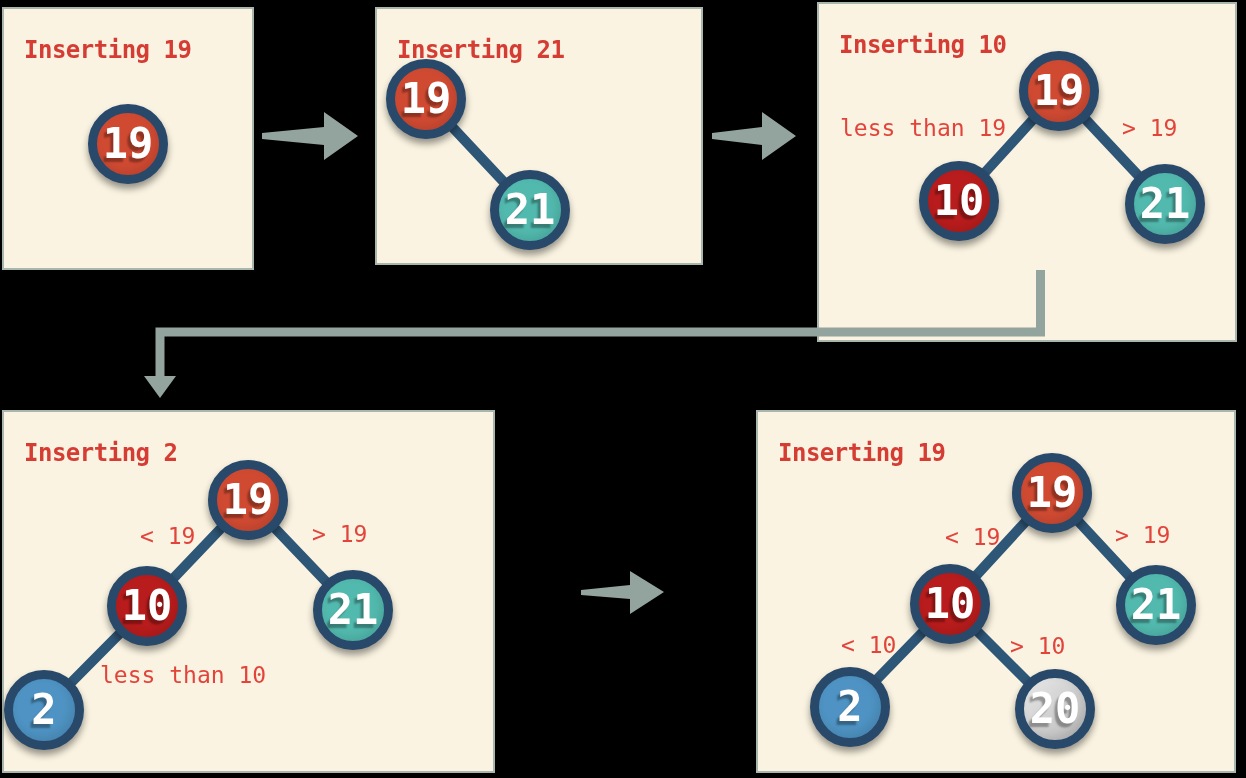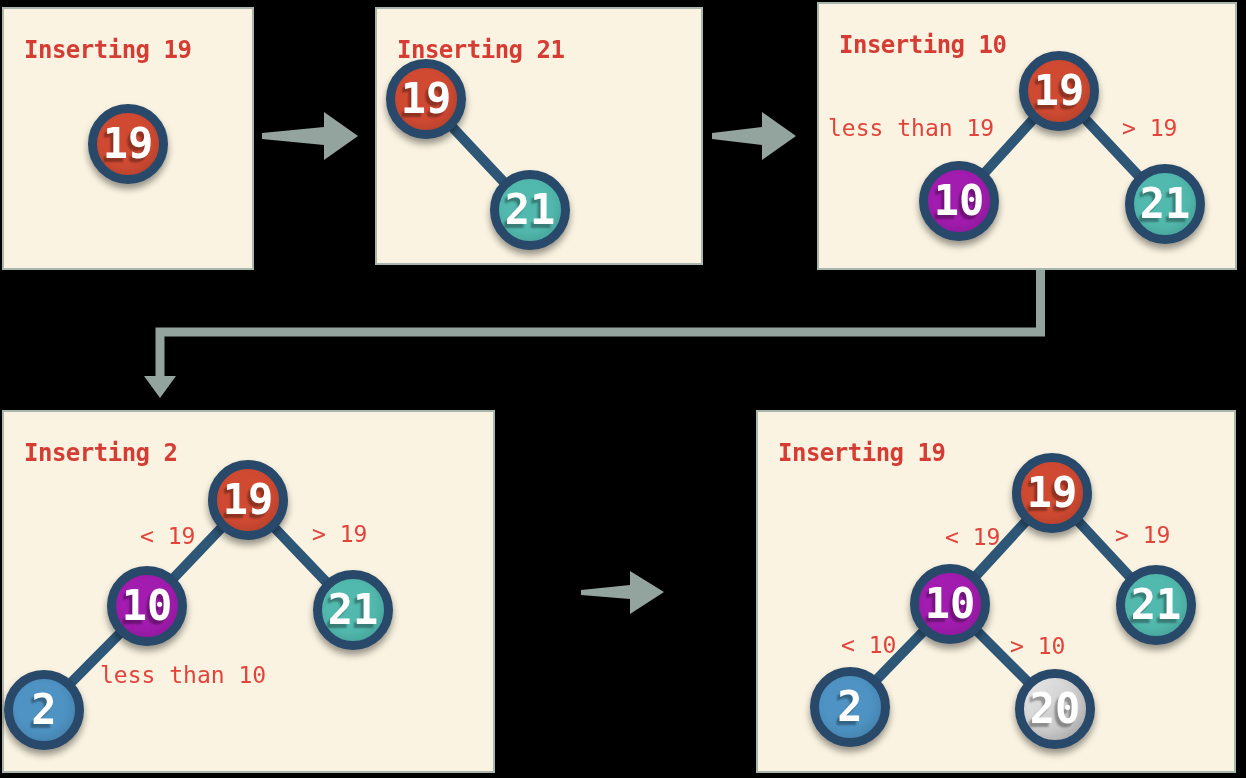--- a/index.html
+++ b/index.html
@@ -8,21 +8,21 @@
   .panel{position:absolute;background:#faf3e1;border:2px solid #a9b6ad;box-sizing:border-box;}
   .panel-title{position:absolute;left:12px;top:7px;font-weight:700;font-size:24px;
                letter-spacing:-0.5px;color:#d53c33;white-space:nowrap;margin-left:8px;}
   .edges{position:absolute;left:0;top:0;pointer-events:none;}
   .node{position:absolute;width:62px;height:62px;border:9px solid #28496a;border-radius:50%;
         display:flex;align-items:center;justify-content:center;
         box-shadow:0 5px 7px rgba(0,0,0,0.40), inset -3px -4px 8px rgba(0,0,0,0.10);}
   .node .num{font-weight:700;font-size:42px;color:#ffffff;line-height:1;
              text-shadow:-3px 4px 2px rgba(0,0,0,0.32);}
   .node.red{background:#d04a32;}
-  .node.yellow{background:#a21caf;align-items:center;}
+  .node.yellow{background:#b91c1c;align-items:center;}
   .node.teal{background:#52b9ae;justify-content:center;}
   .node.blue{background:#4e93c3;}
   .node.gray{background:#cbcbcb;background-image:linear-gradient(135deg,#e9e9e9,#b9b9b9);}
   .edge-label{position:absolute;font-size:23px;color:#e2443b;white-space:nowrap;line-height:1;}
   .overlay{position:absolute;left:0;top:0;pointer-events:none;}
 </style>
 </head>
 <body>
 
 <div id="canvas">
@@ -40,36 +40,36 @@
       <line x1="49" y1="90" x2="153" y2="201" stroke="#2e5677" stroke-width="10" stroke-linecap="round"></line>
     </svg>
     <div class="node red" style="left:9px;top:50px;">
       <span class="num">19</span>
     </div>
     <div class="node teal" style="left:113px;top:161px;">
       <span class="num">21</span>
     </div>
   </section>
 
-  <section class="panel" style="left:817px;top:2px;width:420px;height:268px;padding-left:28px;">
+  <section class="panel" style="left:817px;top:2px;width:420px;height:340px;padding-left:28px;">
     <h2 class="panel-title">Inserting 10</h2>
     <svg class="edges" width="420" height="268">
       <line x1="240" y1="87" x2="140" y2="197" stroke="#2e5677" stroke-width="10" stroke-linecap="round"></line>
       <line x1="240" y1="87" x2="346" y2="200" stroke="#2e5677" stroke-width="10" stroke-linecap="round"></line>
     </svg>
     <div class="node red" style="left:200px;top:47px;">
       <span class="num">19</span>
     </div>
     <div class="node yellow" style="left:100px;top:157px;">
       <span class="num">10</span>
     </div>
     <div class="node teal" style="left:306px;top:160px;">
       <span class="num">21</span>
     </div>
-    <span class="edge-label" style="left:9px;top:113px;">less than 19</span>
+    <span class="edge-label" style="left:21px;top:113px;">less than 19</span>
     <span class="edge-label" style="left:303px;top:113px;">&gt; 19</span>
   </section>
 
   <section class="panel" style="left:2px;top:410px;width:493px;height:363px;">
     <h2 class="panel-title">Inserting 2</h2>
     <svg class="edges" width="493" height="363">
       <line x1="244" y1="88" x2="143" y2="194" stroke="#2e5677" stroke-width="10" stroke-linecap="round"></line>
       <line x1="244" y1="88" x2="349" y2="198" stroke="#2e5677" stroke-width="10" stroke-linecap="round"></line>
       <line x1="143" y1="194" x2="40" y2="298" stroke="#2e5677" stroke-width="10" stroke-linecap="round"></line>
     </svg>

